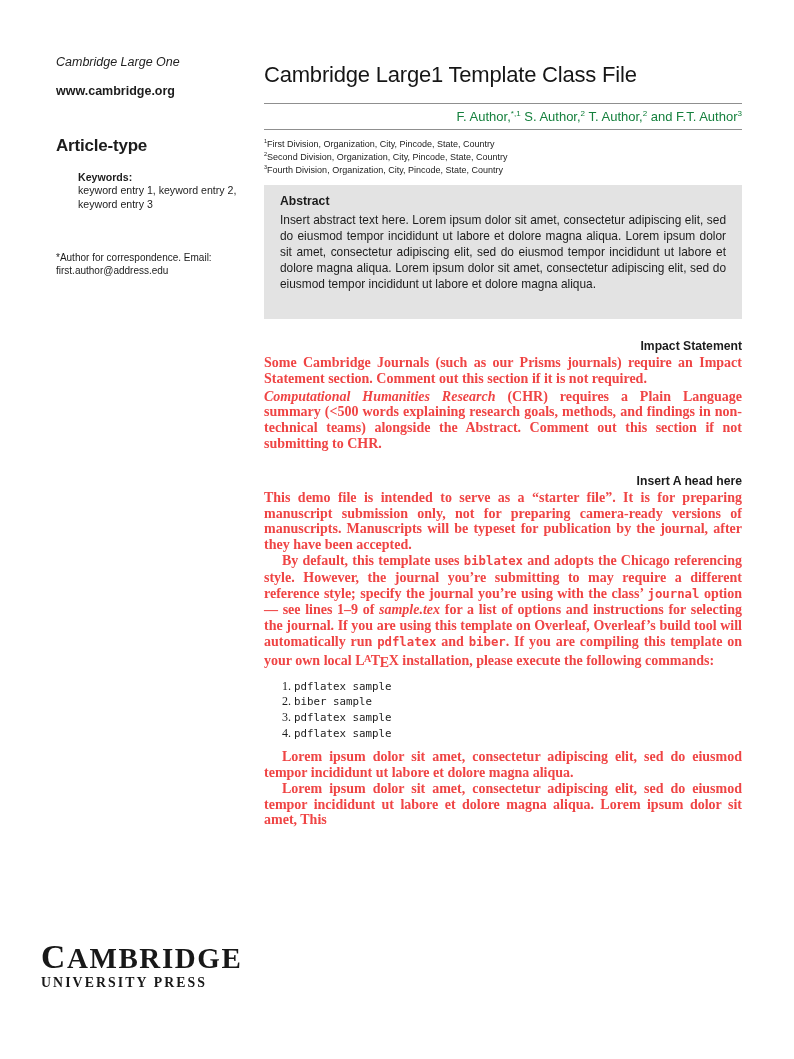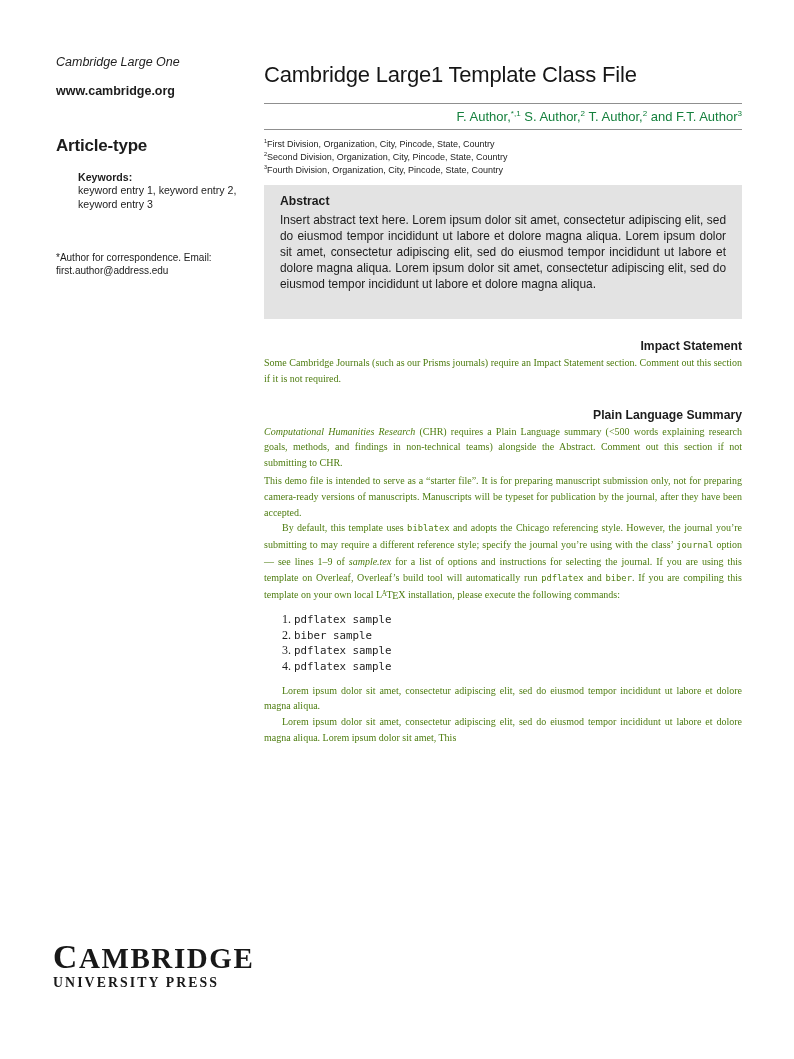--- a/index.html
+++ b/index.html
@@ -40,41 +40,41 @@
     text-align: justify;
   }
 
   
   .section-heading { font-family: "Liberation Sans", sans-serif; font-weight: bold; font-size: 12.2px; line-height: 14px; text-align: right; }
   .h-impact { margin-top: 20px; }
   .h-pls    { margin-top: 21px; }
   .h-ahead  { margin-top: 22px; }
   .body-text {
     font-family: "Liberation Serif", serif;
-    font-size: 10px; line-height: 15.8px;
-    text-align: justify; color: #4d7c0f;
+    font-size: 14px; line-height: 15.8px;
+    text-align: justify; color: #ef4444; font-weight: bold;
   }
   .sect-body { margin-top: 2px; }
   .indent { text-indent: 18px; }
   .seg-i { font-style: italic; }
   .seg-m { font-family: "DejaVu Sans Mono", monospace; font-size: 0.88em; }
   .seg-lxa { font-size: 0.72em; vertical-align: 0.28em; margin: 0 -0.05em; }
   .seg-lxe { vertical-align: -0.18em; margin: 0 -0.03em; }
 
   
   .commands-list { margin: 8px 0 8px 4px; padding-left: 26px; }
   .commands-list li {
     font-family: "DejaVu Sans Mono", monospace;
     font-size: 10.8px; line-height: 15.6px;
     color: #1c1c1c;
   }
   .commands-list li::marker { font-family: "Liberation Serif", serif; font-size: 12px; }
 
   
-  .footer { position: absolute; left: 53px; top: 941px; }
+  .footer { position: absolute; left: 41px; top: 941px; }
   .cup-wordmark {
     font-family: "Liberation Serif", serif;
     font-size: 29px; font-weight: bold; line-height: 31px;
     letter-spacing: 1.6px; color: #181818;
   }
   .cup-wordmark::first-letter { font-size: 1.16em; }
   .cup-subtitle {
     font-family: "Liberation Serif", serif;
     font-size: 13.8px; font-weight: bold; line-height: 16px;
     letter-spacing: 2.1px; color: #181818; margin-top: 1px;
@@ -114,23 +114,23 @@
     </div>
 
     <div class="abstract-box">
       <div class="abstract-heading">Abstract</div>
       <div class="abstract-text">Insert abstract text here.  Lorem ipsum dolor sit amet, consectetur adipiscing elit, sed do eiusmod tempor incididunt ut labore et dolore magna aliqua. Lorem ipsum dolor sit amet, consectetur adipiscing elit, sed do eiusmod tempor incididunt ut labore et dolore magna aliqua. Lorem ipsum dolor sit amet, consectetur adipiscing elit, sed do eiusmod tempor incididunt ut labore et dolore magna aliqua.</div>
     </div>
 
     <div class="section-heading h-impact">Impact Statement</div>
     <div class="body-text sect-body">Some Cambridge Journals (such as our Prisms journals) require an Impact Statement section. Comment out this section if it is not required.</div>
 
-    <div class="section-heading h-pls">Plain Language Summary</div>
     <div class="body-text sect-body"><span class="seg-i">Computational Humanities Research</span><span> (CHR) requires a Plain Language summary (&lt;500 words explaining research goals, methods, and findings in non-technical teams) alongside the Abstract. Comment out this section if not submitting to CHR.</span></div>
 
+    <div class="section-heading h-ahead">Insert A head here</div>
     <div class="body-text sect-body">This demo file is intended to serve as a “starter file”.  It is for preparing manuscript submission only, not for preparing camera-ready versions of manuscripts. Manuscripts will be typeset for publication by the journal, after they have been accepted.</div>
     <div class="body-text indent"><span>By default, this template uses </span><span class="seg-m">biblatex</span><span> and adopts the Chicago referencing style. However, the journal you’re submitting to may require a different reference style; specify the journal you’re using with the class’ </span><span class="seg-m">journal</span><span> option — see lines 1–9 of </span><span class="seg-i">sample.tex</span><span> for a list of options and instructions for selecting the journal. If you are using this template on Overleaf, Overleaf’s build tool will automatically run </span><span class="seg-m">pdflatex</span><span> and </span><span class="seg-m">biber</span><span>. If you are compiling this template on your own local </span><span>L</span><span class="seg-lxa">A</span><span>T</span><span class="seg-lxe">E</span><span>X</span><span> installation, please execute the following commands:</span></div>
 
     <ol class="commands-list">
       <li>pdflatex sample</li>
       <li>biber sample</li>
       <li>pdflatex sample</li>
       <li>pdflatex sample</li>
     </ol>
 

